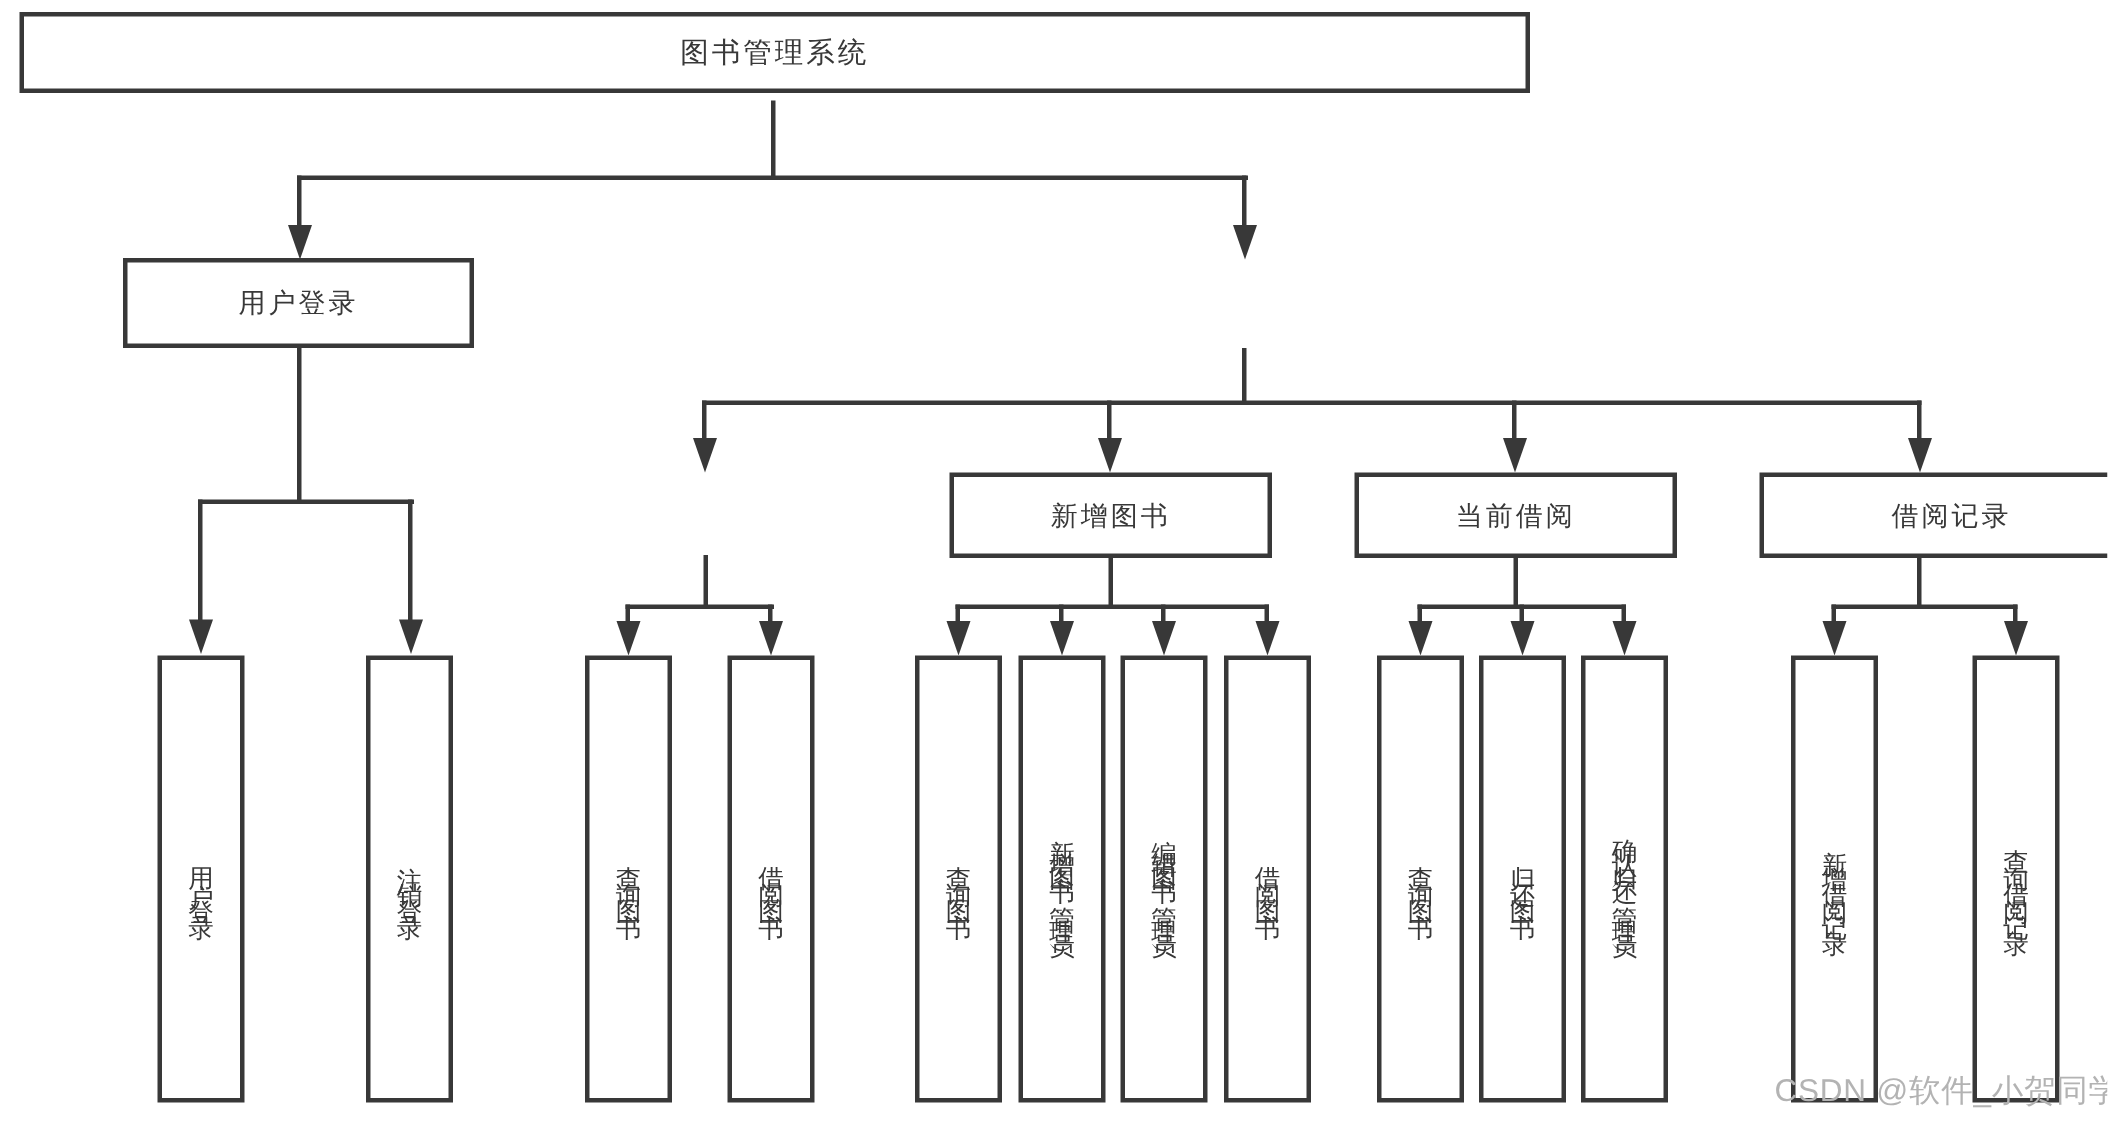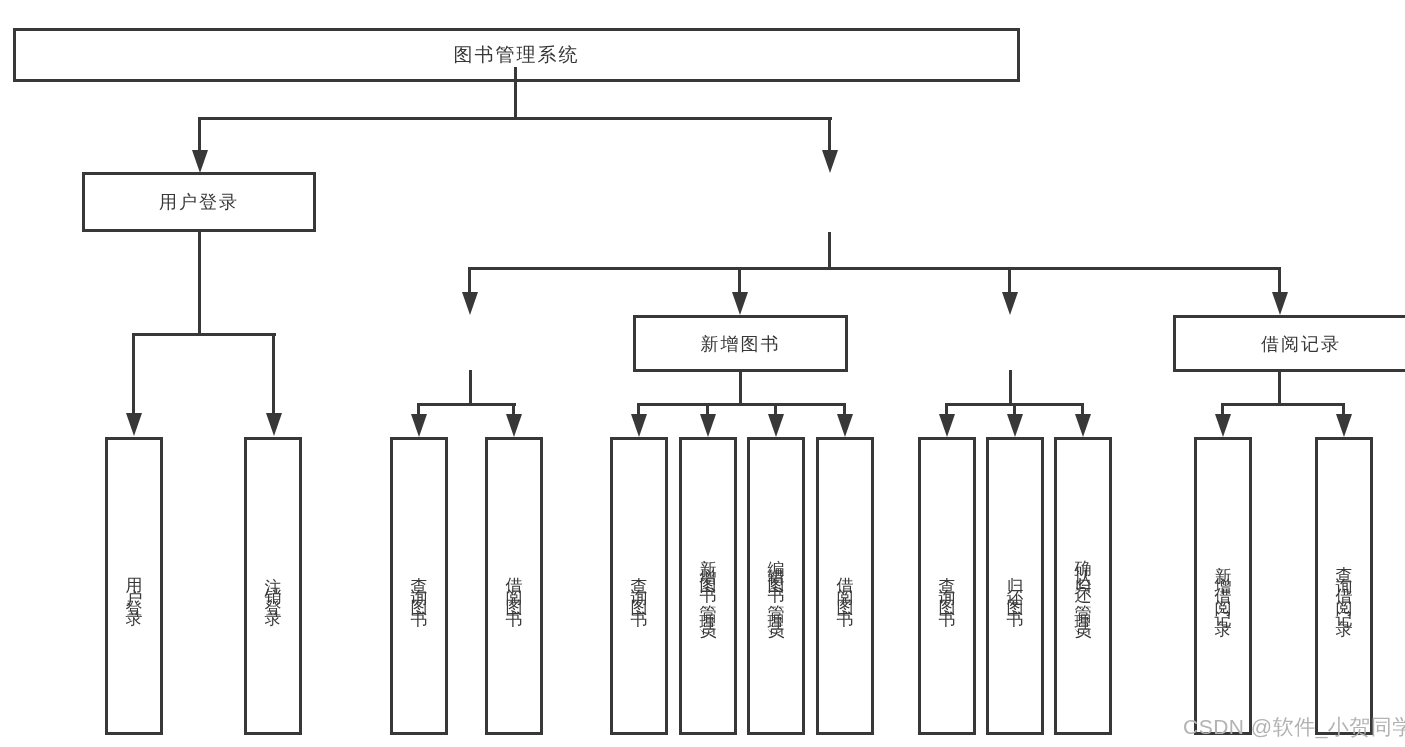--- a/index.html
+++ b/index.html
@@ -67,21 +67,21 @@
     color: var(--watermark);
     z-index: 5;
     white-space: nowrap;
   }
 </style>
 </head>
 <body>
 
 <div class="canvas">
 
-  <div class="box" style="left:13px;top:28px;width:1007px;height:54px;font-size:19px">图书管理系统</div>
+  <div class="box" style="left:13px;top:8px;width:1007px;height:54px;font-size:19px">图书管理系统</div>
 
   <div class="vline" style="left:514px;top:67px;height:52px"></div>
   <div class="hline" style="left:198px;top:117px;width:634px"></div>
   <div class="vline" style="left:198px;top:117px;height:35px"></div>
   <div class="arr" style="left:192px;top:150px"></div>
   <div class="vline" style="left:828px;top:117px;height:35px"></div>
   <div class="arr" style="left:822px;top:150px"></div>
 
   <div class="box" style="left:82px;top:172px;width:234px;height:60px">用户登录</div>
 
@@ -97,20 +97,21 @@
   <div class="vline" style="left:468px;top:267px;height:28px"></div>
   <div class="arr" style="left:462px;top:292px"></div>
   <div class="vline" style="left:738px;top:267px;height:28px"></div>
   <div class="arr" style="left:732px;top:292px"></div>
   <div class="vline" style="left:1008px;top:267px;height:28px"></div>
   <div class="arr" style="left:1002px;top:292px"></div>
   <div class="vline" style="left:1278px;top:267px;height:28px"></div>
   <div class="arr" style="left:1272px;top:292px"></div>
 
   <div class="box" style="left:633px;top:315px;width:215px;height:57px">新增图书</div>
+  <div class="box" style="left:903px;top:315px;width:215px;height:57px">当前借阅</div>
   <div class="box" style="left:1173px;top:315px;width:256px;height:57px">借阅记录</div>
 
   <div class="vline" style="left:469px;top:370px;height:36px"></div>
   <div class="hline" style="left:417px;top:403px;width:99px"></div>
   <div class="vline" style="left:417px;top:403px;height:13px"></div>
   <div class="arr" style="left:411px;top:414px"></div>
   <div class="vline" style="left:512px;top:403px;height:13px"></div>
   <div class="arr" style="left:506px;top:414px"></div>
 
   <div class="vline" style="left:739px;top:370px;height:36px"></div>

